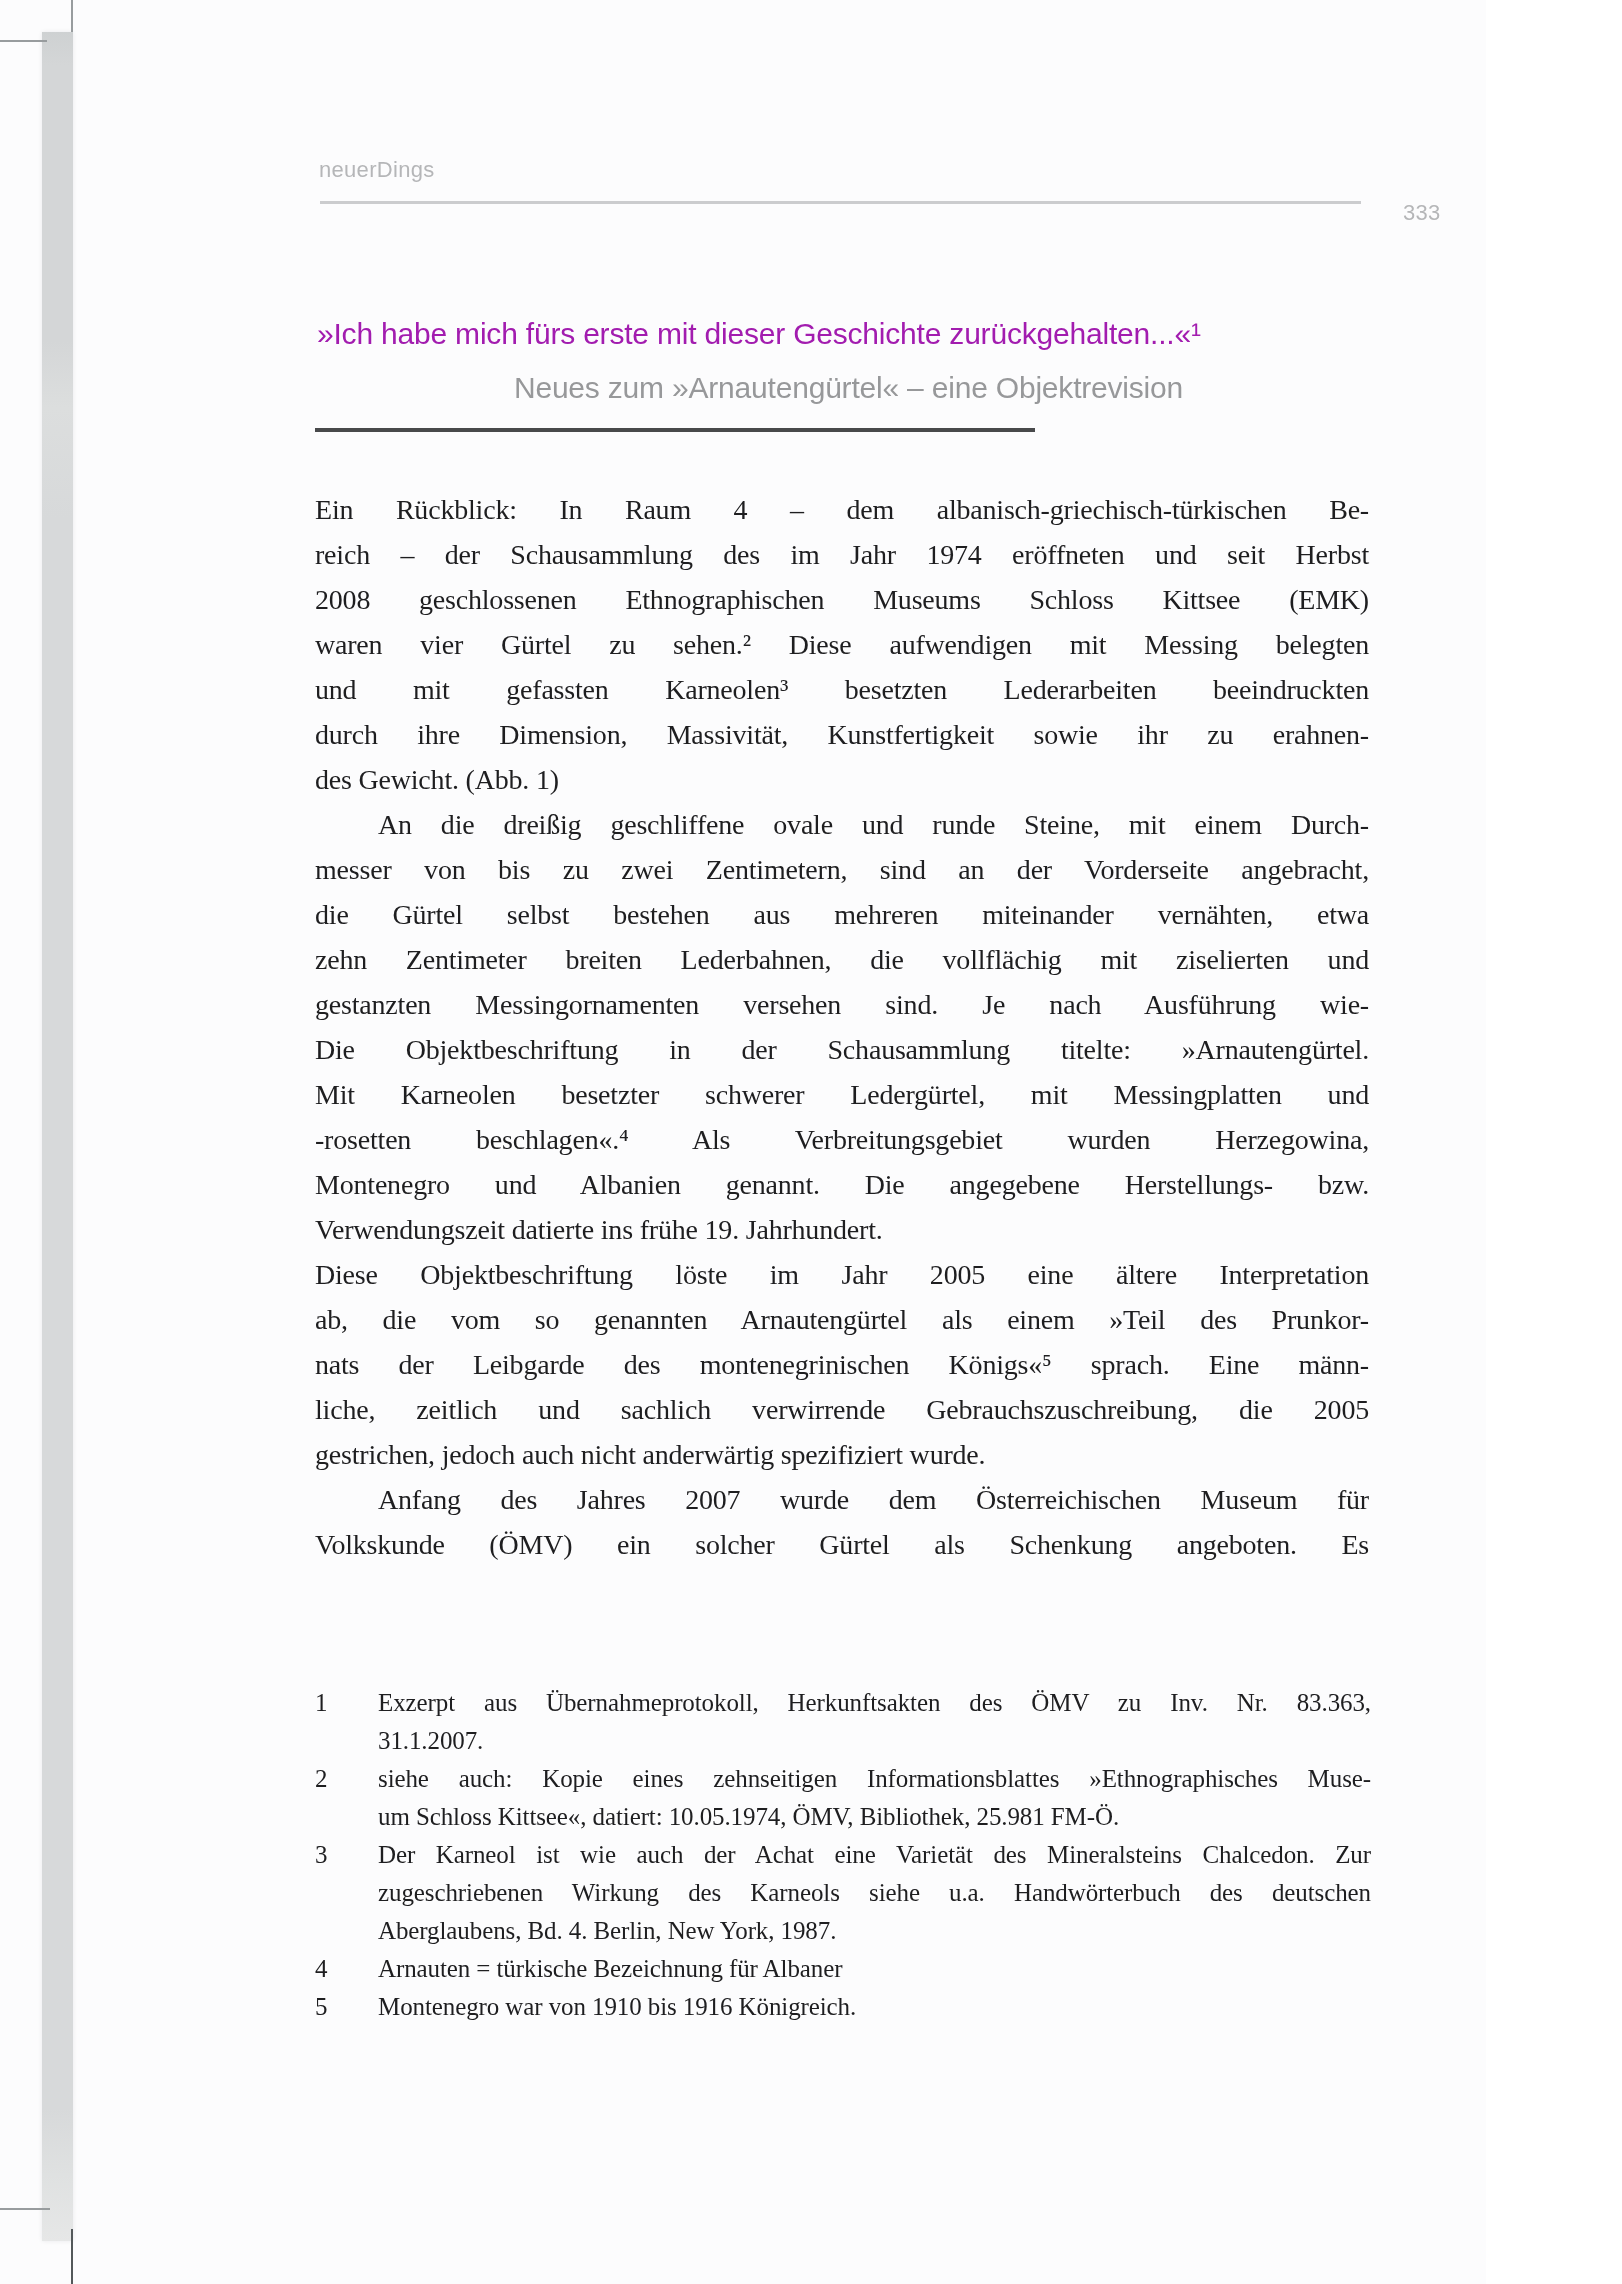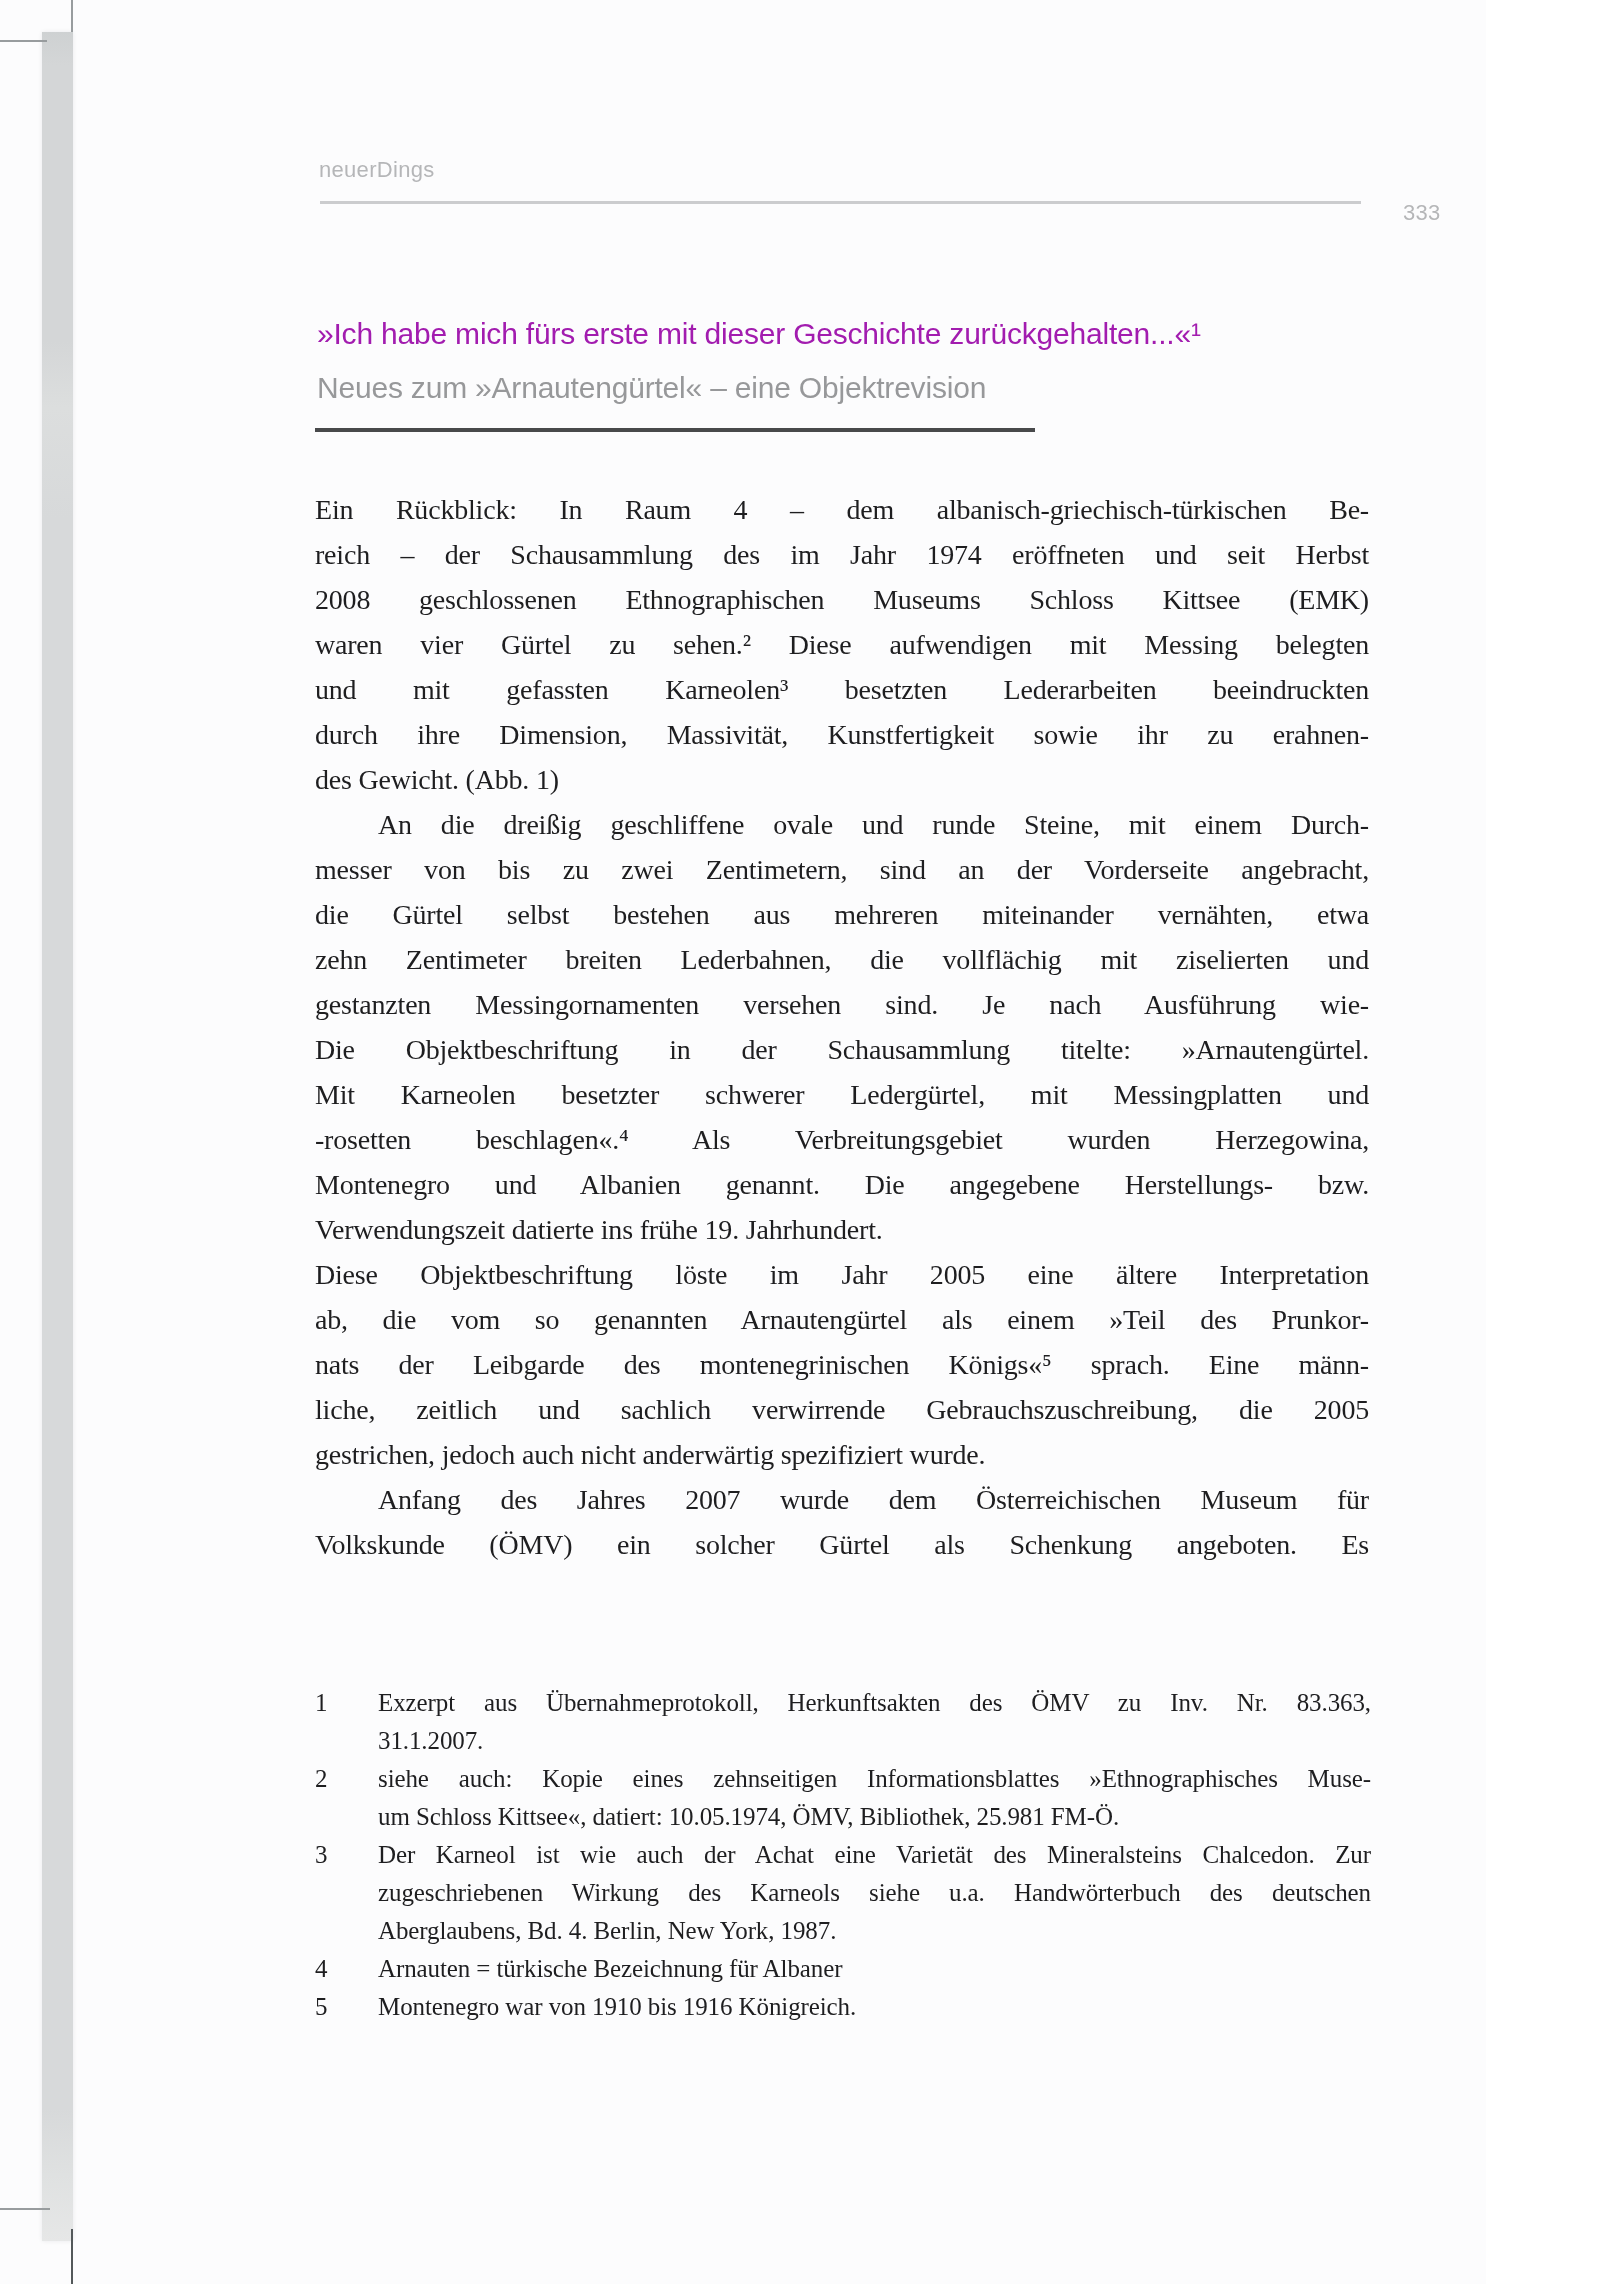--- a/index.html
+++ b/index.html
@@ -41,21 +41,21 @@
   .brand{position:absolute; left:319px; top:157px;}
   .pagenum{position:absolute; left:1403px; top:156px;margin-top:44px;}
   .head-rule{position:absolute; left:320px; top:201px; width:1041px; height:3.2px; background:var(--rule-light);}
   
   .title-block{
     position:absolute; left:317px; top:307px; width:1063px;
     font-family:"Liberation Sans","DejaVu Sans",sans-serif;
     font-size:30px; line-height:54px; letter-spacing:-0.2px;
   }
   .title-main{color:#a21caf;}
-  .title-sub{color:var(--muted);}
+  .title-sub{color:var(--muted);text-align:center;}
   .title-rule{position:absolute; left:315px; top:428px; width:720px; height:4px; background:var(--rule-dark);}
   
   .body-text{
     position:absolute; left:315px; top:487px; width:1054px;
     font-size:28px; line-height:45px; color:var(--text);
     letter-spacing:-0.2px;
   }
   .line{text-align:justify; text-align-last:justify;}
   .line.last{text-align-last:left;}
   .line.indent{padding-left:63px;}

